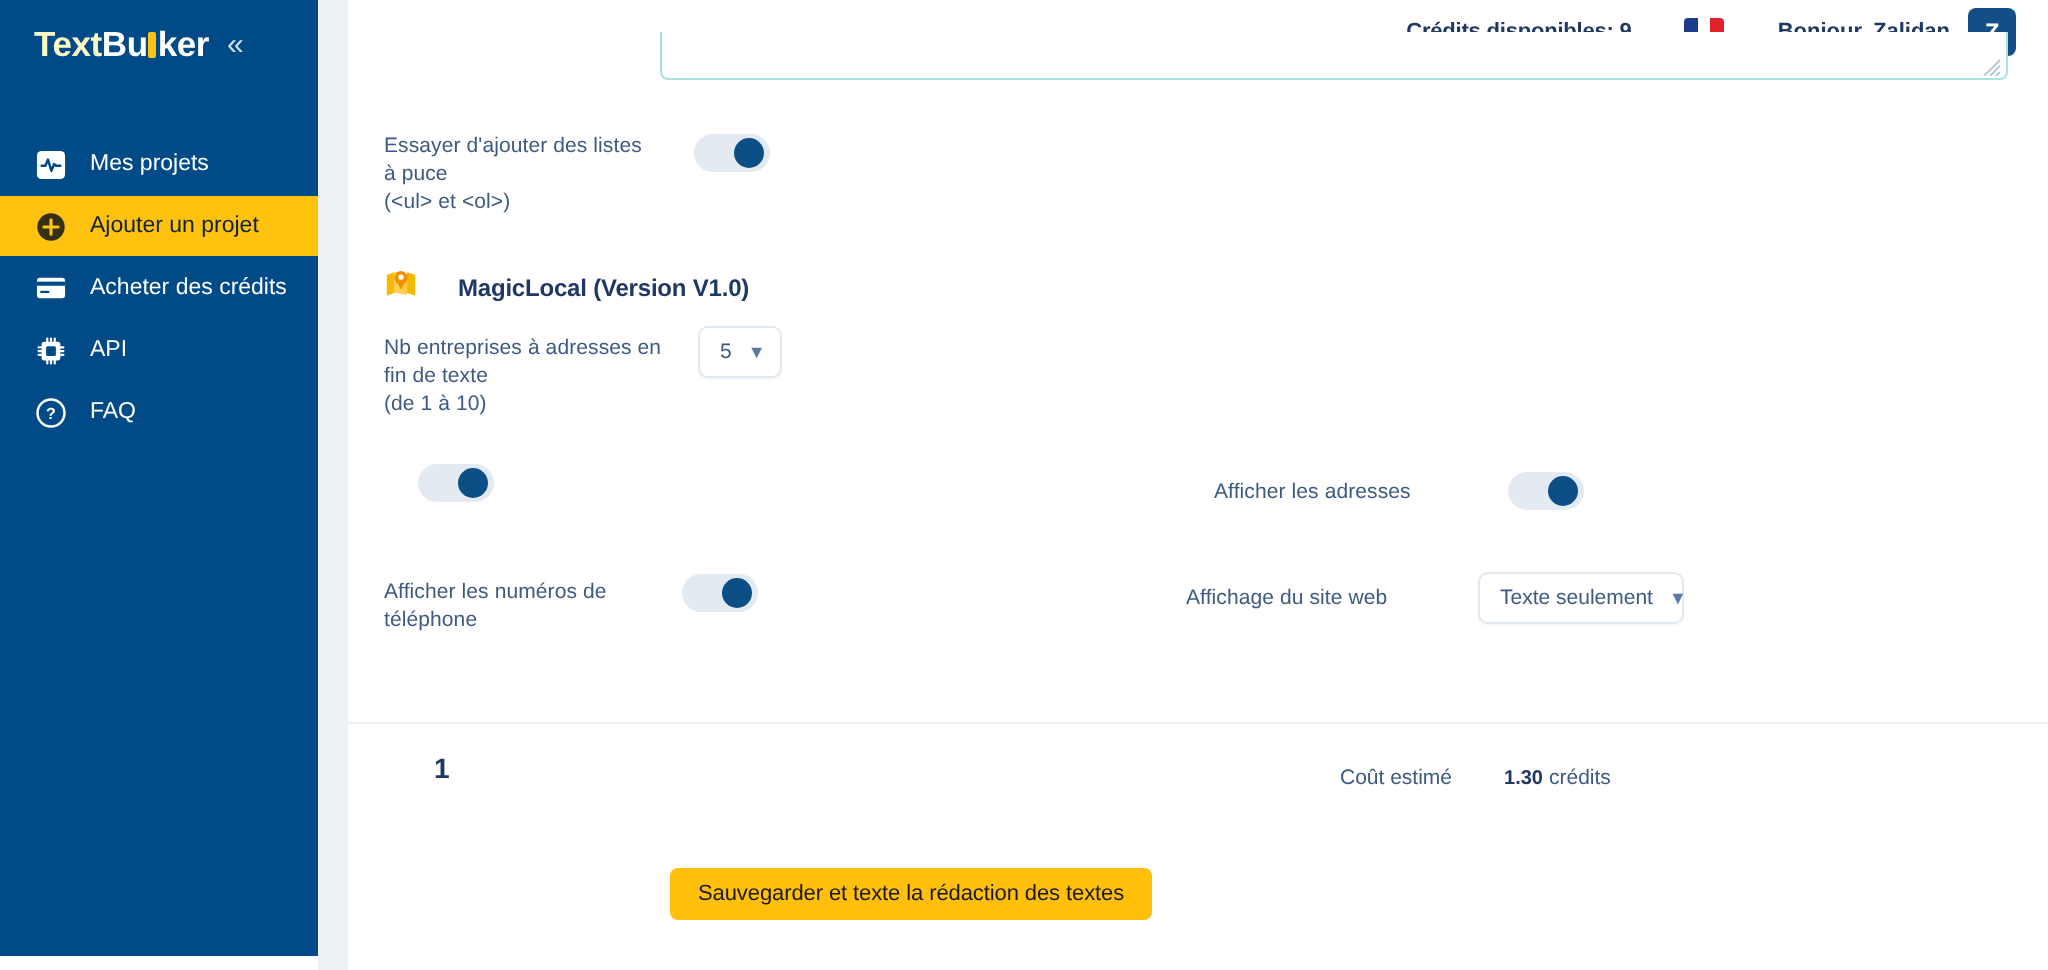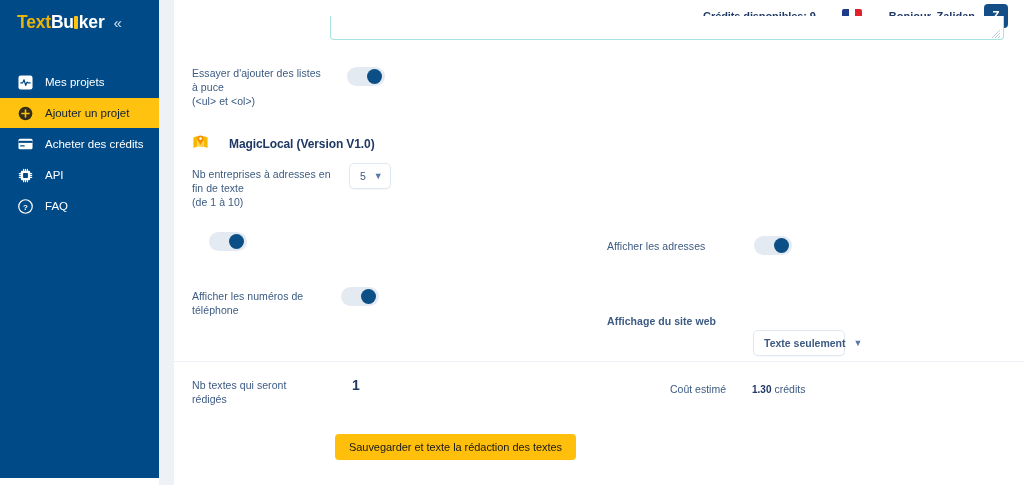--- a/index.html
+++ b/index.html
@@ -18,21 +18,21 @@
     width: 159px; height: 478px;
     background: #004B87;
     color: #ffffff;
   }
   .brand {
     height: 44px;
     display: flex; align-items: center;
     padding-left: 17px;
     font-size: 17.5px; font-weight: bold; letter-spacing: -0.2px;
   }
-  .brand .b-yellow { color: #eab308; }
+  .brand .b-yellow { color: #fef9c3; }
   .brand .b-white  { color: #ffffff; }
   .brand .b-bar {
     display: inline-block; width: 4px; height: 13px;
     background: #FFC20E; border-radius: 1px;
     margin: 0 0.5px; vertical-align: -1px;
   }
   .collapse-btn {
     margin-left: 9px; color: #cfe0ee; font-size: 15px;
     line-height: 1; cursor: pointer; font-weight: normal;
   }
@@ -342,42 +342,38 @@
           <div class="flabel">téléphone</div>
         </div>
         <div style="margin-left:17px; margin-top:-2px;">
           <div class="toggle">
             <span class="knob"></span>
           </div>
         </div>
       </div>
     </div>
 
-    <div class="row" style="left:433px; top:286px; width:380px;font-weight:bold;">
+    <div class="row" style="left:419px; top:286px; width:380px;">
       <div style="display:flex; align-items:center;">
         <div style="width:132px;">
           <div class="flabel">Affichage du site web</div>
         </div>
         <div style="margin-left:14px;">
-          <div class="sel" style="width:92px;margin-top:44px;">
+          <div class="sel" style="width:103px;">
             <span class="val">Texte seulement</span>
             <span class="chev">▼</span>
           </div>
         </div>
       </div>
     </div>
 
     <div class="divider"></div>
 
     <div class="row" style="left:18px; top:378px; width:360px;">
       <div style="display:flex; align-items:flex-start;">
-        <div style="width:135px;">
-          <div class="flabel">Nb textes qui seront</div>
-          <div class="flabel">rédigés</div>
-        </div>
         <div style="margin-left:25px; margin-top:-2px;">
           <span class="bignum">1</span>
         </div>
       </div>
     </div>
 
     <div class="row" style="left:496px; top:383px;">
       <div style="display:flex; align-items:baseline;">
         <span class="cost-label">Coût estimé</span>
         <span class="cost-val" style="margin-left:26px;">1.30</span>

